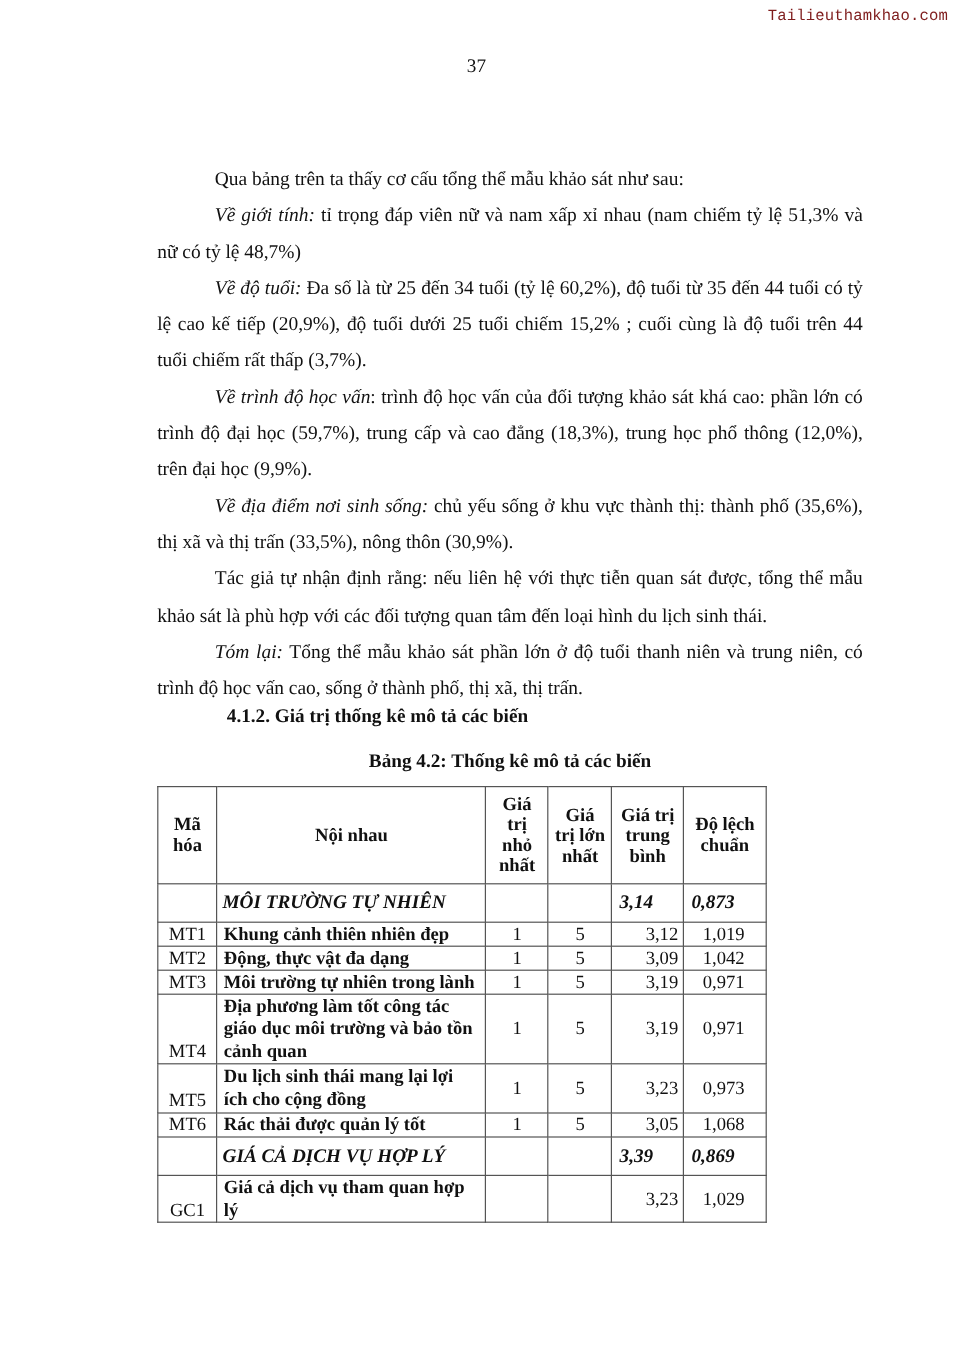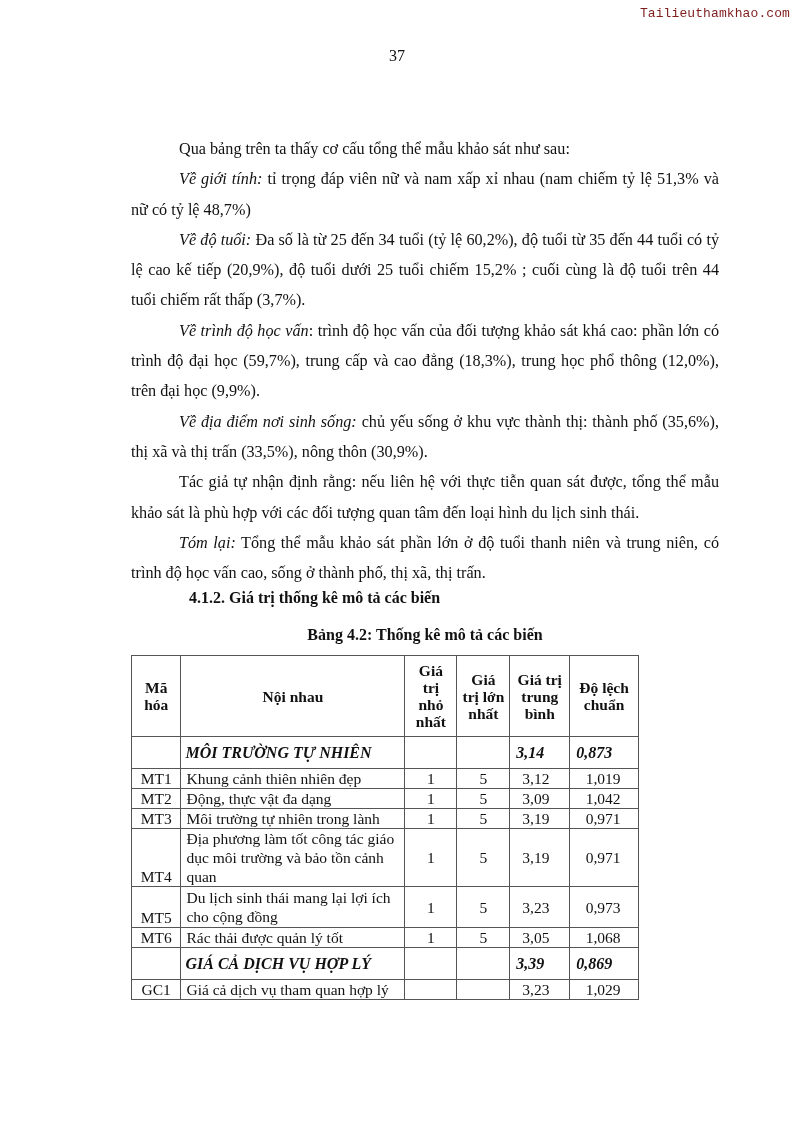--- a/index.html
+++ b/index.html
@@ -23,23 +23,23 @@
   .c-min { width: 48px; text-align: center; }
   .c-max { width: 49px; text-align: center; }
   .c-mean { width: 56px; }
   .c-sd { width: 67px; }
   tr.section td { height: 31px; font-weight: bold; font-style: italic; font-size: 16px; }
   tr.section td.sec-title { text-align: left; }
   tr.section td.num { text-align: left; padding-left: 6px; }
   tr.row td { height: 19px; line-height: 19px; margin-top: 44px; }
   tr.row.tall td { height: 40px; line-height: 19px; }
   tr.row td.code { vertical-align: bottom; text-align: center; }
-  tr.row td.content { text-align: left; padding-left: 5px; }
+  tr.row td.content { text-align: left; padding-left: 5px; font-weight: bold; }
   tr.row td.num-c { text-align: center; }
-  tr.row td.mean { text-align: left; padding-left: 12px; }
+  tr.row td.mean { text-align: right; padding-left: 12px; }
   tr.row td.sd { text-align: center; padding-right: 6px; }
 </style>
 </head>
 <body>
 
 <div class="watermark">Tailieuthamkhao.com</div>
 <div class="page-number">37</div>
 
 <div class="body-text">
   <p class="para indent"><span>Qua bảng trên ta thấy cơ cấu tổng thể mẫu khảo sát như sau:</span></p>

